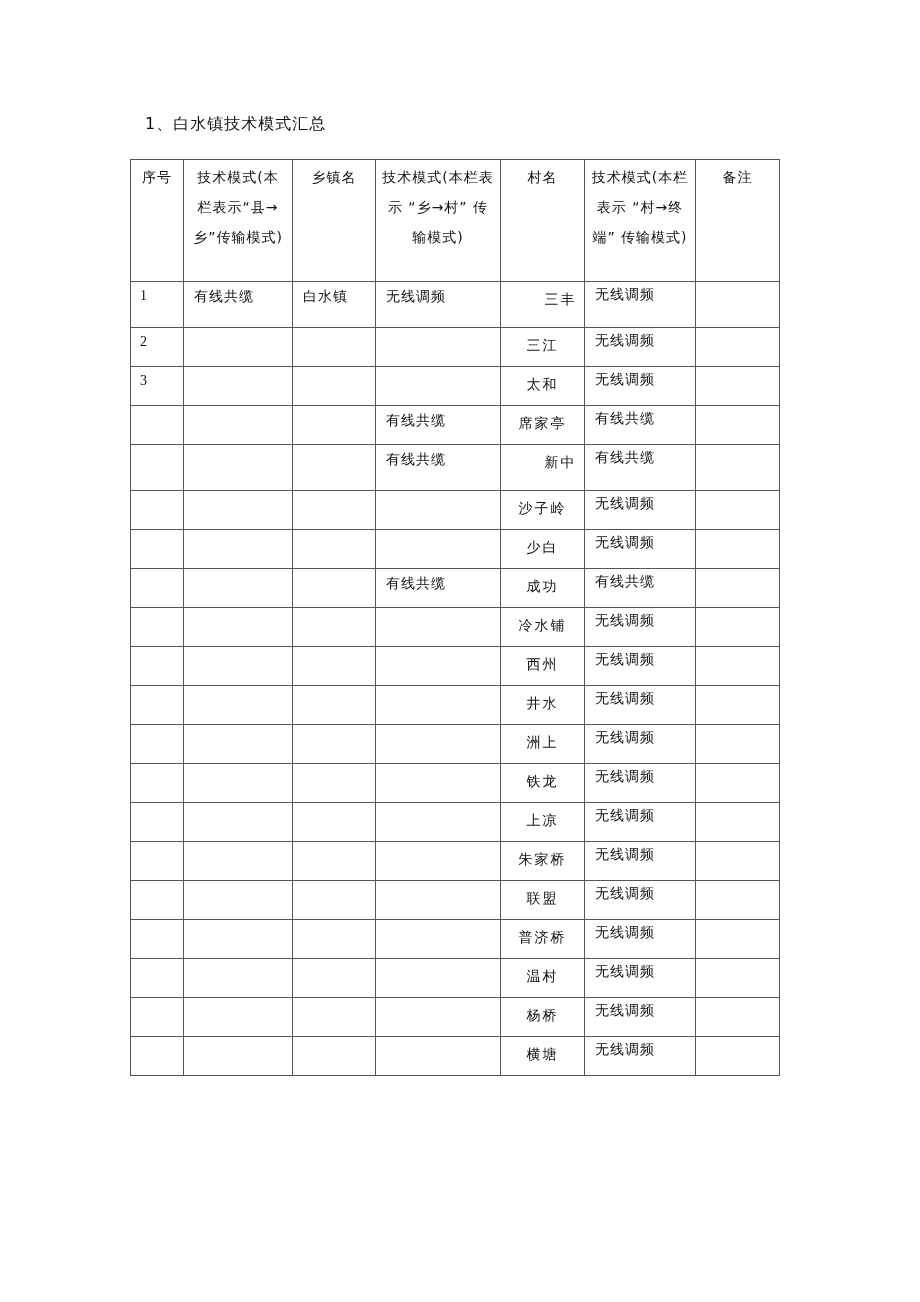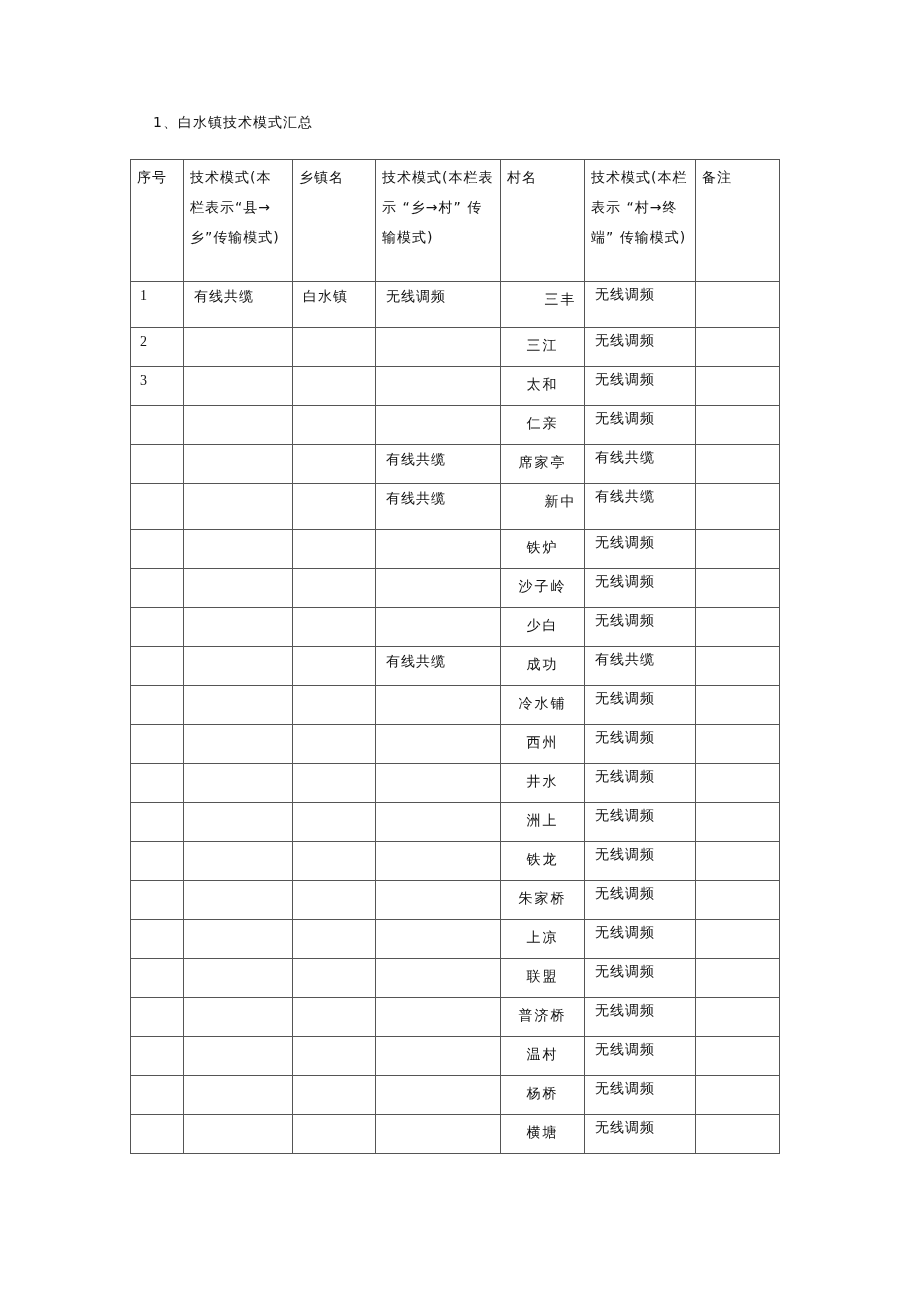--- a/index.html
+++ b/index.html
@@ -1,22 +1,22 @@
 <!DOCTYPE html>
 <html><head>
 <meta charset="utf-8">
 <style>
   html, body { margin: 0; padding: 0; background: #ffffff; }
   body { width: 920px; height: 1302px; position: relative; overflow: hidden;
          font-family: "DejaVu Sans", "Liberation Sans", sans-serif; color: #111; }
-  .title { position: absolute; left: 153px; top: 114px; font-size: 14px; letter-spacing: 1px; }
+  .title { position: absolute; left: 145px; top: 114px; font-size: 16px; letter-spacing: 1px; }
   table.summary { position: absolute; left: 130px; top: 159px; border-collapse: collapse;
                   table-layout: fixed; width: 649px; font-size: 14px; }
   table.summary td, table.summary th { border: 1.5px solid #555; padding: 0; vertical-align: top; font-weight: normal; }
-  th { line-height: 30px; padding: 2px 6px 0 6px !important; text-align: left; letter-spacing: 1px; }
+  th { line-height: 30px; padding: 2px 6px 0 6px !important; text-align: center; letter-spacing: 1px; }
   td { height: 29px; }
   .c-no { padding-left: 9px !important; padding-top: 6px !important; font-family: "Liberation Serif", serif; font-size: 14px; }
   .c-txt { padding-left: 10px !important; padding-top: 6px !important; letter-spacing: 1px; }
   .c-village { text-align: center; padding-top: 9px !important; letter-spacing: 2px; }
   .c-mode2 { padding-left: 10px !important; padding-top: 4px !important; letter-spacing: 1px; }
   tr.tall td { height: 36px; padding-left: 36px; }
 </style>
 </head>
 <body>
 
@@ -68,57 +68,39 @@
         <td class="c-txt"></td>
         <td class="c-txt"></td>
         <td class="c-village">太和</td>
         <td class="c-mode2">无线调频</td>
         <td class="c-txt"></td>
       </tr>
       <tr>
         <td class="c-no"></td>
         <td class="c-txt"></td>
         <td class="c-txt"></td>
-        <td class="c-txt"></td>
-        <td class="c-village">仁亲</td>
-        <td class="c-mode2">无线调频</td>
-        <td class="c-txt"></td>
-      </tr>
-      <tr>
-        <td class="c-no"></td>
-        <td class="c-txt"></td>
-        <td class="c-txt"></td>
         <td class="c-txt">有线共缆</td>
         <td class="c-village">席家亭</td>
         <td class="c-mode2">有线共缆</td>
         <td class="c-txt"></td>
       </tr>
       <tr class="tall">
         <td class="c-no"></td>
         <td class="c-txt"></td>
         <td class="c-txt"></td>
         <td class="c-txt">有线共缆</td>
         <td class="c-village">新中</td>
         <td class="c-mode2">有线共缆</td>
         <td class="c-txt"></td>
       </tr>
       <tr>
         <td class="c-no"></td>
         <td class="c-txt"></td>
         <td class="c-txt"></td>
         <td class="c-txt"></td>
-        <td class="c-village">铁炉</td>
-        <td class="c-mode2">无线调频</td>
-        <td class="c-txt"></td>
-      </tr>
-      <tr>
-        <td class="c-no"></td>
-        <td class="c-txt"></td>
-        <td class="c-txt"></td>
-        <td class="c-txt"></td>
         <td class="c-village">沙子岭</td>
         <td class="c-mode2">无线调频</td>
         <td class="c-txt"></td>
       </tr>
       <tr>
         <td class="c-no"></td>
         <td class="c-txt"></td>
         <td class="c-txt"></td>
         <td class="c-txt"></td>
         <td class="c-village">少白</td>
@@ -177,30 +159,30 @@
         <td class="c-txt"></td>
         <td class="c-village">铁龙</td>
         <td class="c-mode2">无线调频</td>
         <td class="c-txt"></td>
       </tr>
       <tr>
         <td class="c-no"></td>
         <td class="c-txt"></td>
         <td class="c-txt"></td>
         <td class="c-txt"></td>
+        <td class="c-village">上凉</td>
+        <td class="c-mode2">无线调频</td>
+        <td class="c-txt"></td>
+      </tr>
+      <tr>
+        <td class="c-no"></td>
+        <td class="c-txt"></td>
+        <td class="c-txt"></td>
+        <td class="c-txt"></td>
         <td class="c-village">朱家桥</td>
-        <td class="c-mode2">无线调频</td>
-        <td class="c-txt"></td>
-      </tr>
-      <tr>
-        <td class="c-no"></td>
-        <td class="c-txt"></td>
-        <td class="c-txt"></td>
-        <td class="c-txt"></td>
-        <td class="c-village">上凉</td>
         <td class="c-mode2">无线调频</td>
         <td class="c-txt"></td>
       </tr>
       <tr>
         <td class="c-no"></td>
         <td class="c-txt"></td>
         <td class="c-txt"></td>
         <td class="c-txt"></td>
         <td class="c-village">联盟</td>
         <td class="c-mode2">无线调频</td>

